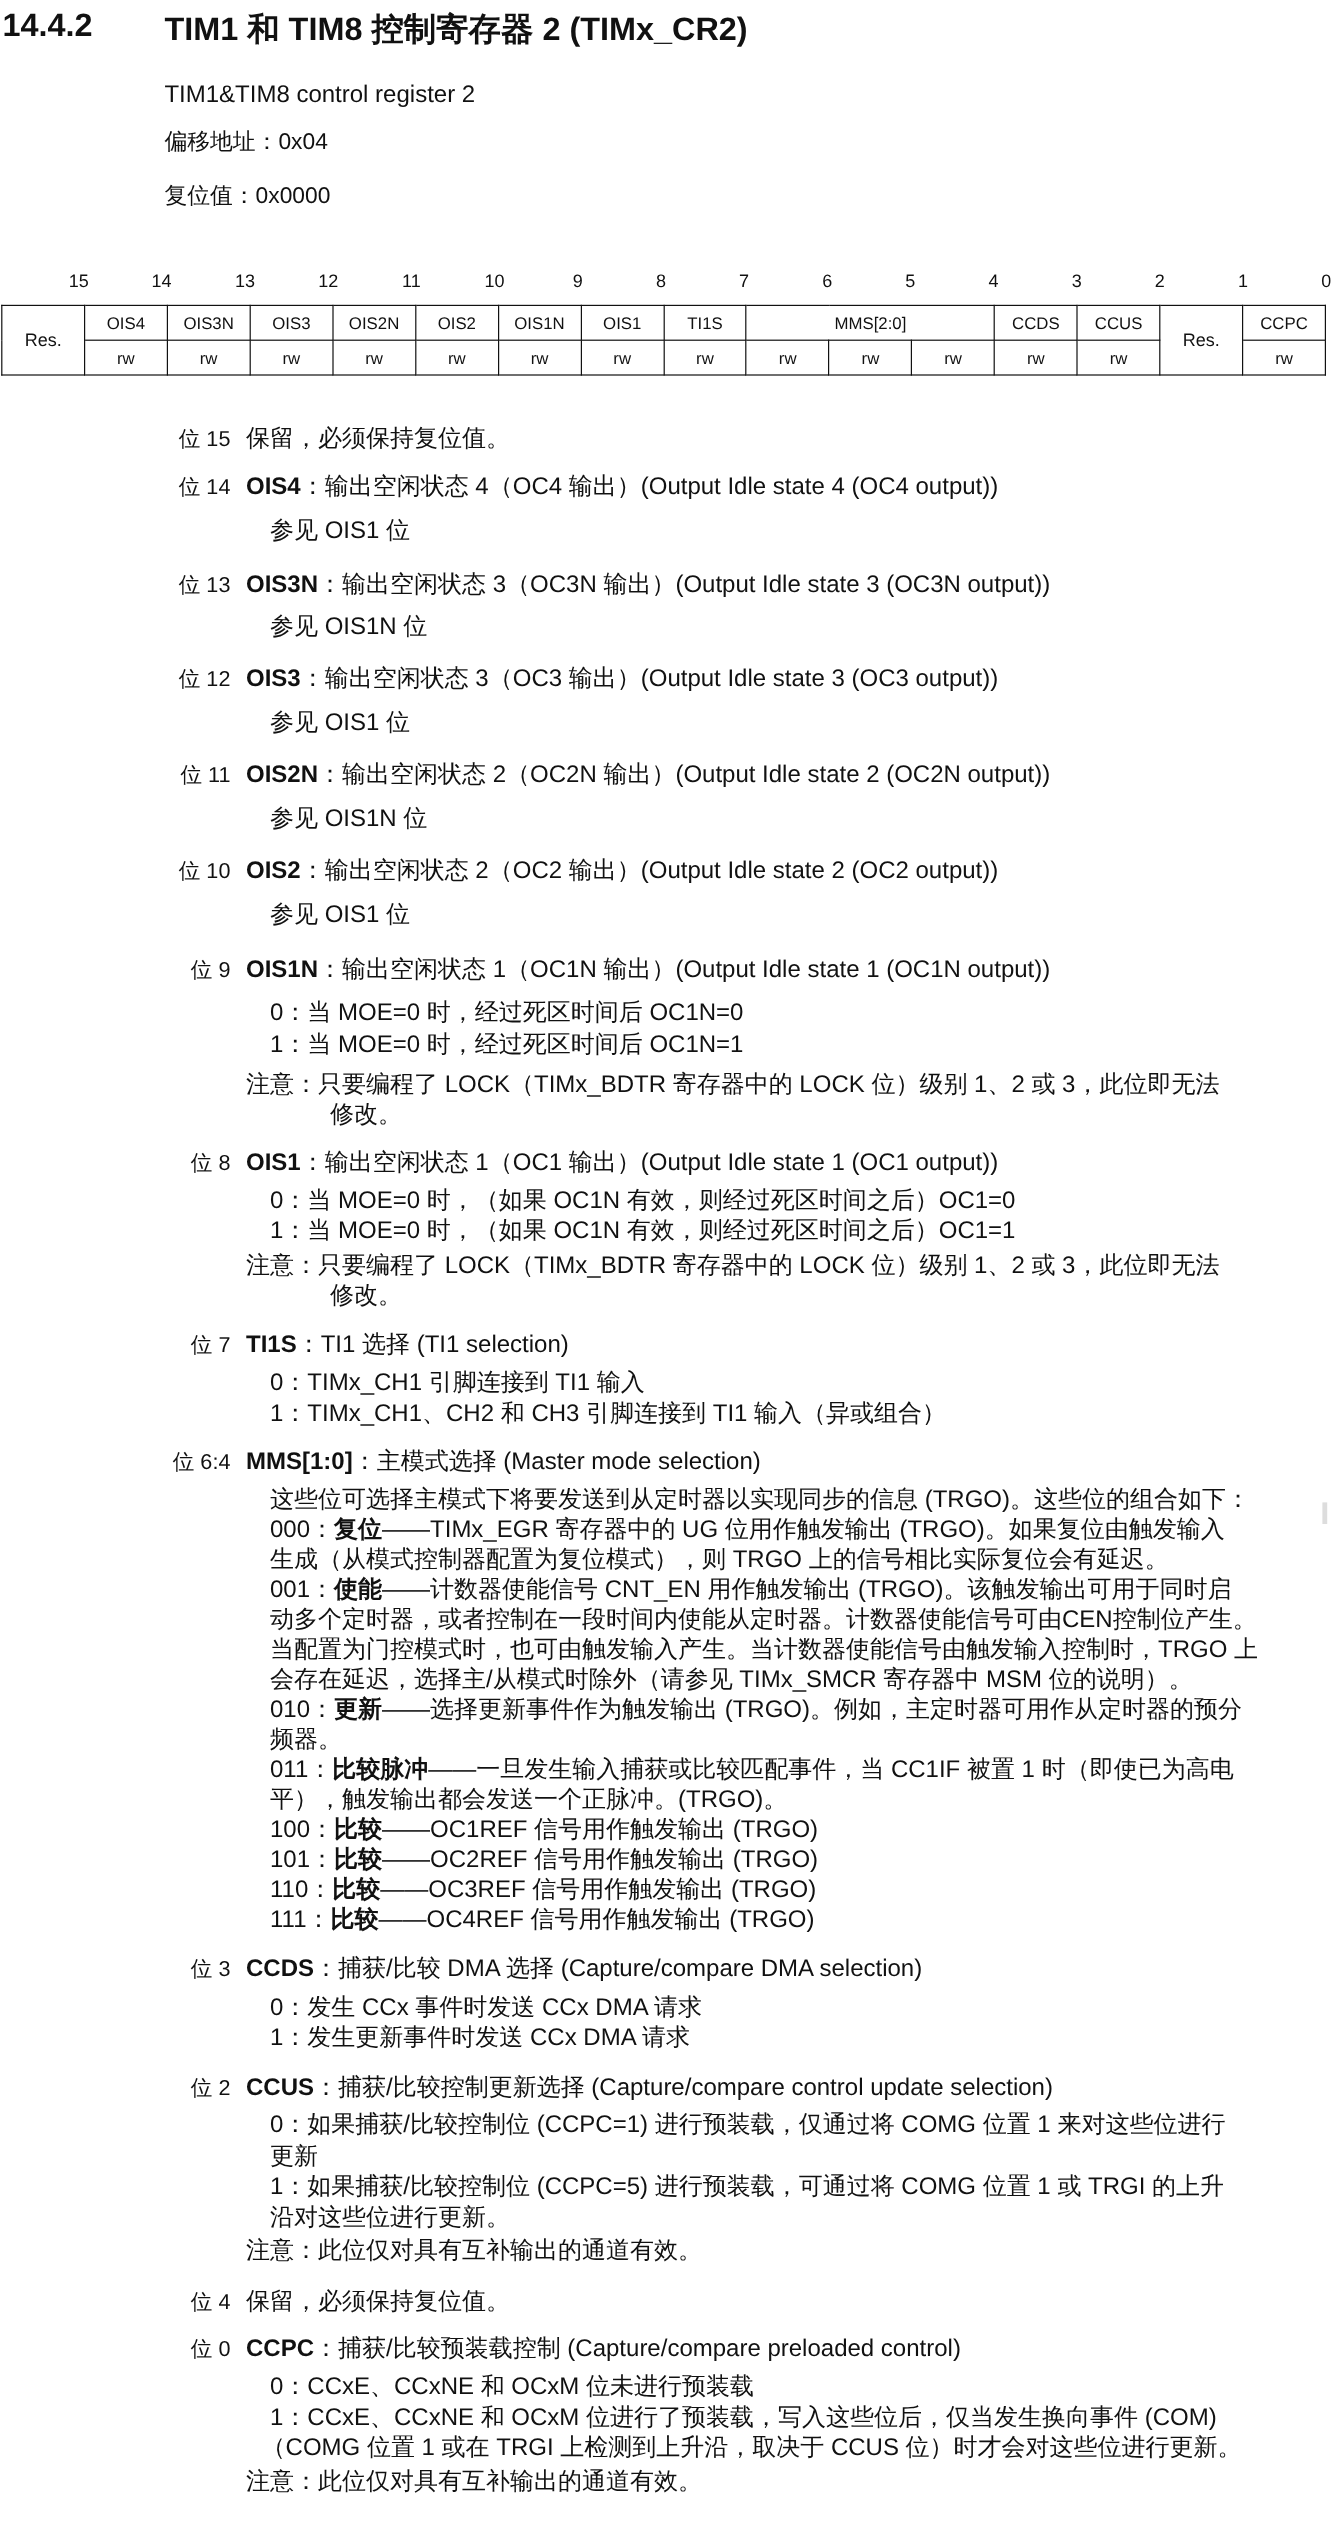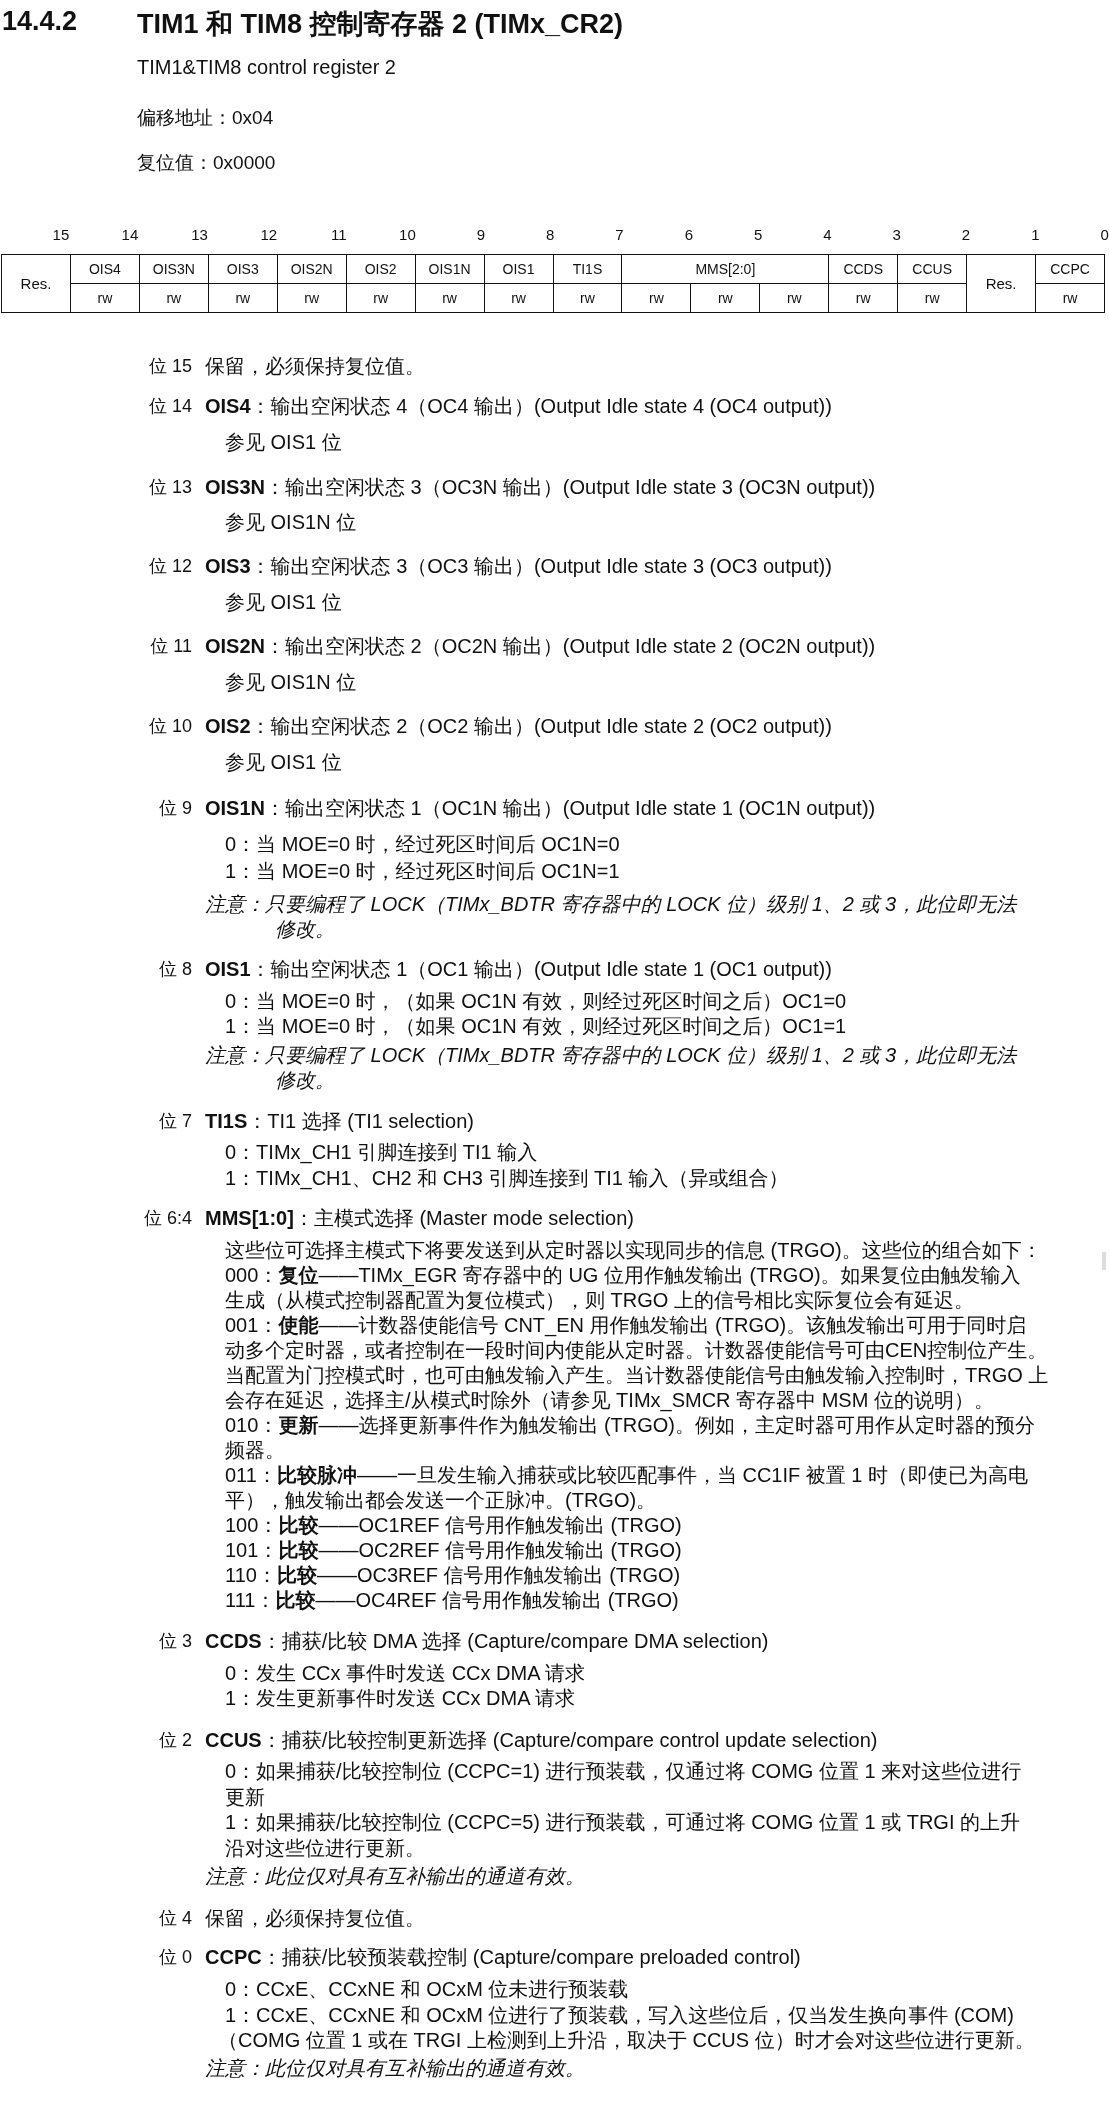--- a/index.html
+++ b/index.html
@@ -2,36 +2,36 @@
 <html><head>
 <meta charset="utf-8">
 <style>
   html,body{margin:0;padding:0;background:#fff;}
   body{width:1109px;height:2109px;position:relative;overflow:hidden;color:#111;
        font-family:"Liberation Sans","DejaVu Sans",sans-serif;}
   .abs{position:absolute;white-space:nowrap;}
   .sec-num{left:2px;top:6px;font-size:27px;font-weight:bold;}
   .sec-title{left:137px;top:6px;font-size:27px;font-weight:bold;}
   .sub{left:137px;font-size:20px;}
-  .bitnum{position:absolute;top:226px;width:69.3px;text-align:right;font-size:15px;}
+  .bitnum{position:absolute;top:226px;width:69.3px;text-align:center;font-size:15px;margin-left:31px;}
   table.reg{position:absolute;left:1px;top:254px;width:1104px;border-collapse:collapse;table-layout:fixed;}
   table.reg td{border:1.5px solid #111;text-align:center;font-size:14px;height:28px;padding:0;}
   table.reg td.res{font-size:15px;}
   .line{position:absolute;white-space:nowrap;font-size:20px;line-height:22px;}
   .lbl{position:absolute;white-space:nowrap;font-size:18px;line-height:22px;text-align:right;width:60px;}
   b{font-weight:bold;}
-  .note{font-style:italic;}
+  .note{}
   .mark{position:absolute;left:1102px;top:1252px;width:4px;height:18px;background:#ddd;}
 </style>
 </head>
 <body>
 
 <div class="abs sec-num">14.4.2</div>
 <div class="abs sec-title">TIM1 和 TIM8 控制寄存器 2 (TIMx_CR2)</div>
-<div class="abs sub" style="top:56px;">TIM1&amp;TIM8 control register 2</div>
+<div class="abs sub" style="top:68px;">TIM1&amp;TIM8 control register 2</div>
 <div class="abs sub" style="top:105px;font-size:19px;">偏移地址：0x04</div>
 <div class="abs sub" style="top:150px;font-size:19px;">复位值：0x0000</div>
 
 <div>
   <div class="bitnum" style="left:0px">15</div>
   <div class="bitnum" style="left:69px">14</div>
   <div class="bitnum" style="left:138.6px">13</div>
   <div class="bitnum" style="left:207.9px">12</div>
   <div class="bitnum" style="left:277.2px">11</div>
   <div class="bitnum" style="left:346.5px">10</div>

